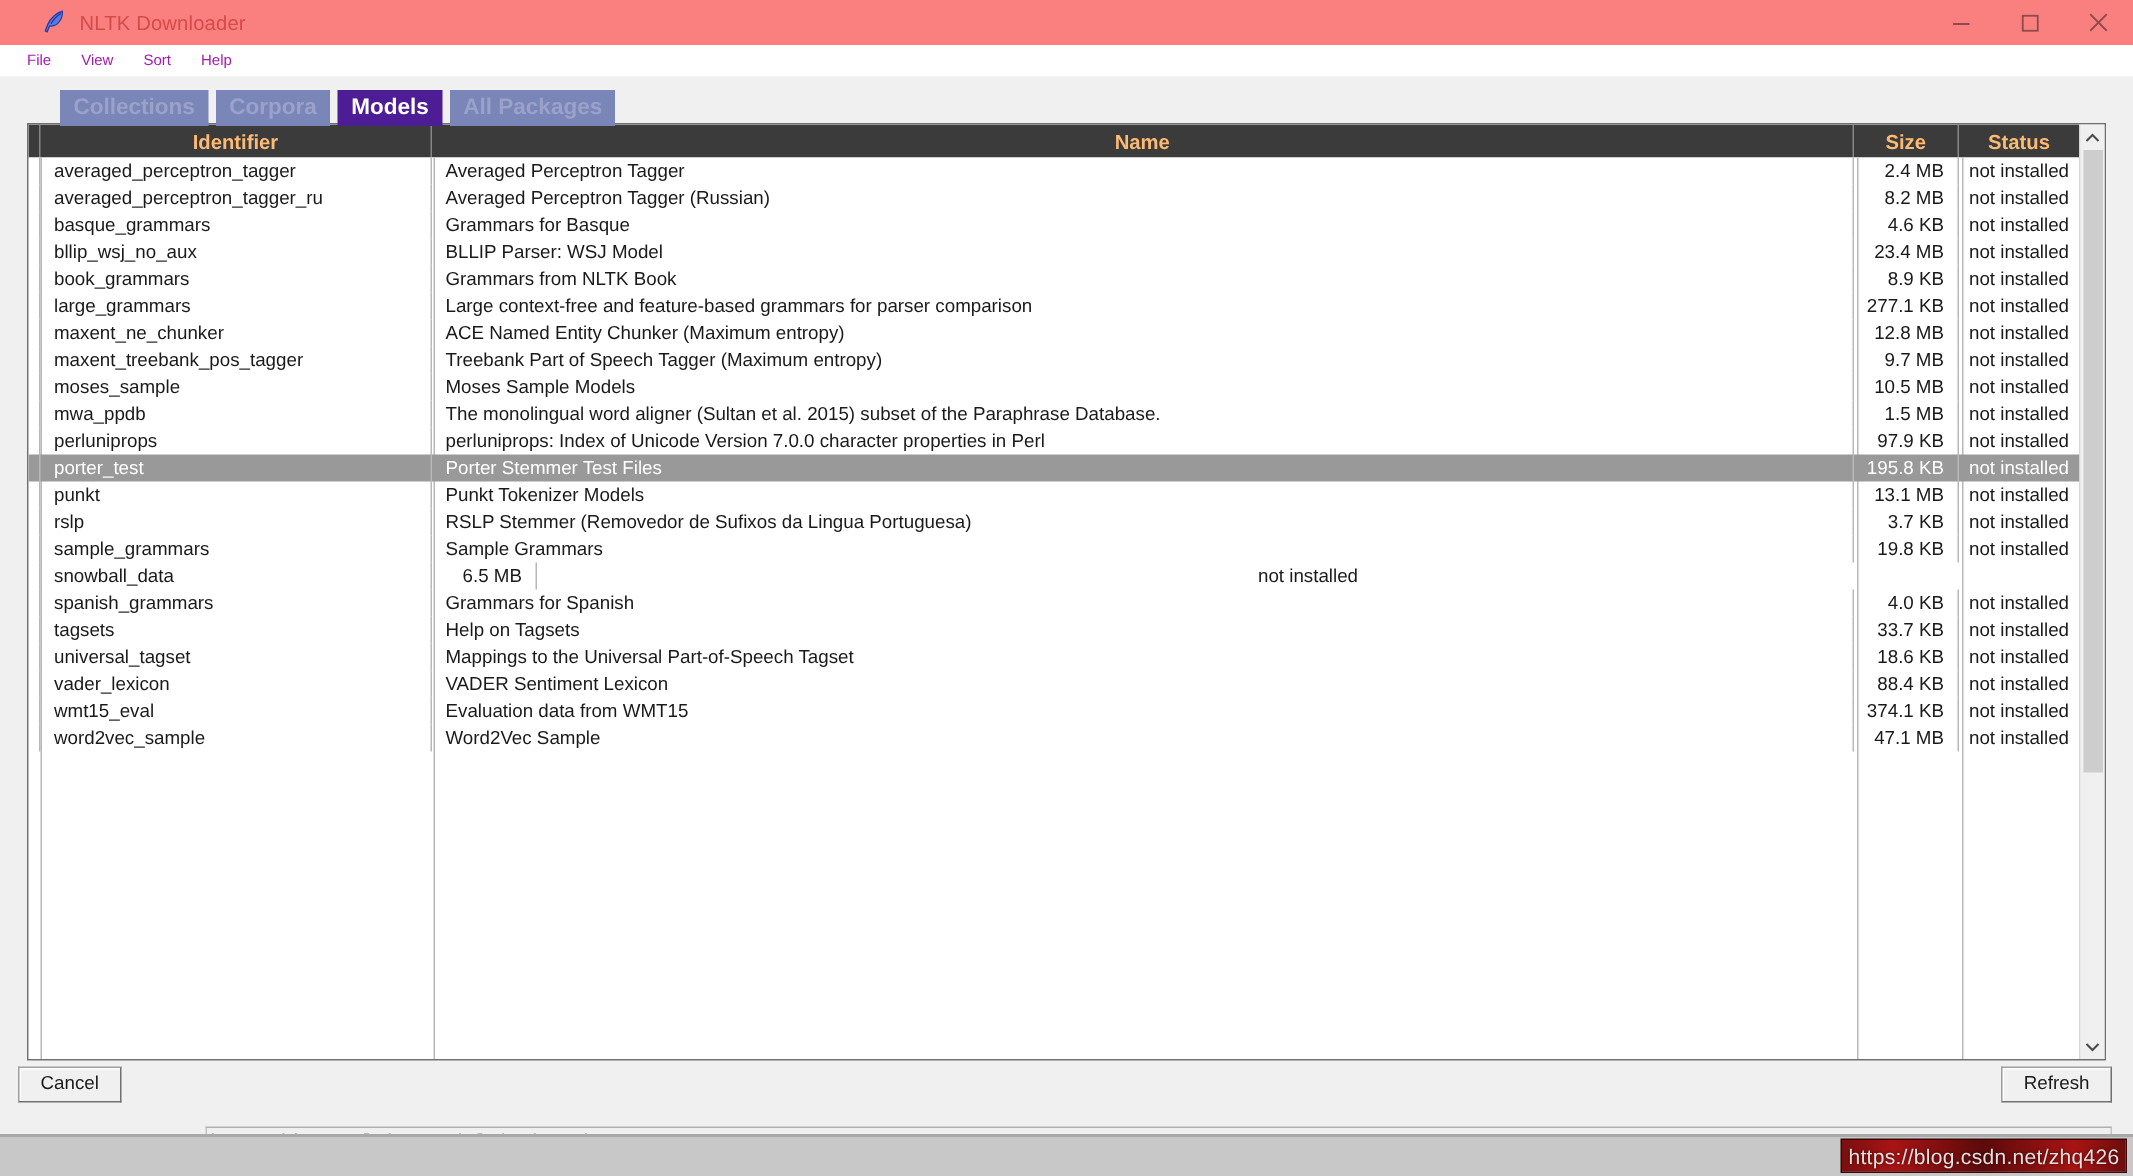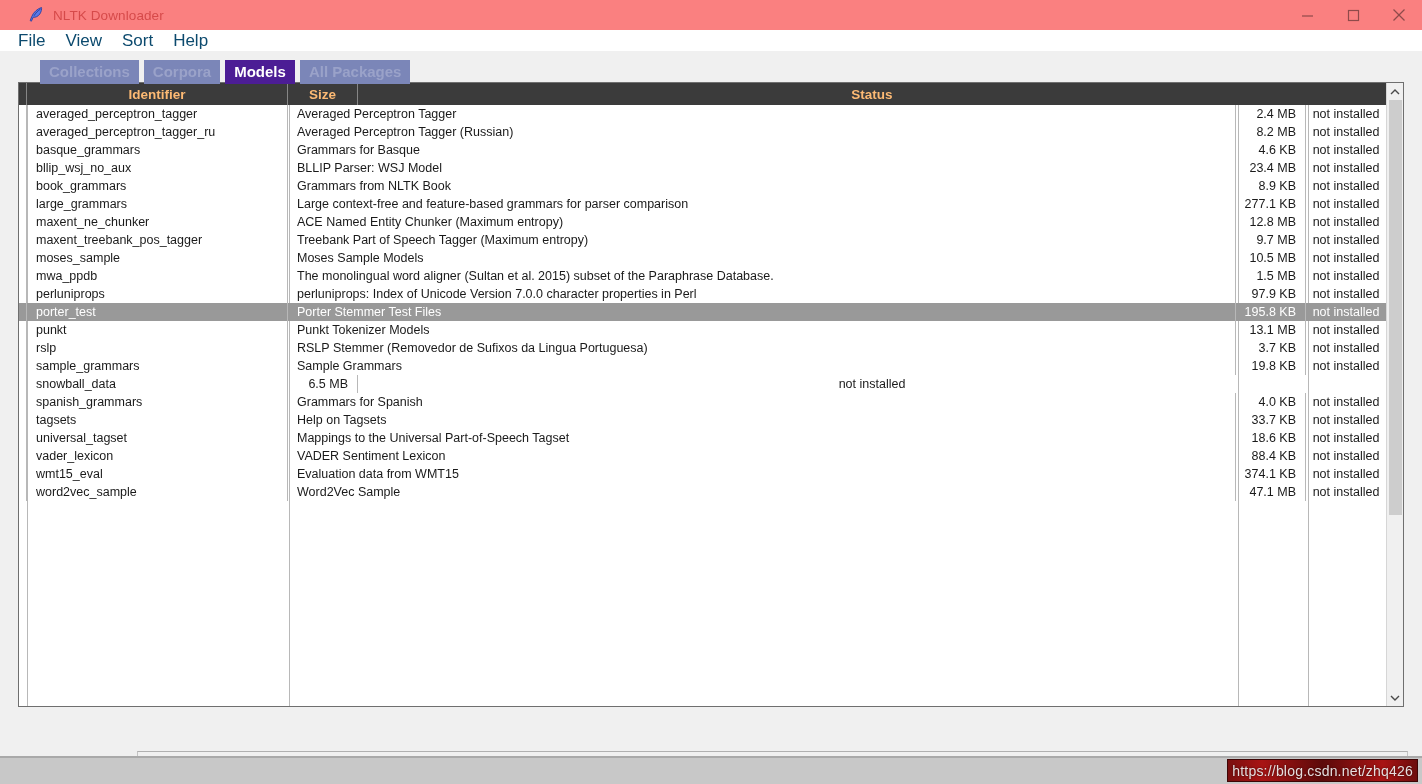--- a/index.html
+++ b/index.html
@@ -57,22 +57,22 @@
   #menubar {
     height: 21px;
     background: #ffffff;
     display: flex;
     align-items: center;
     padding-left: 8px;
     flex: 0 0 auto;
     border-bottom: 0;
   }
   .menu-item {
-    font-size: 17px;
-    color: #0c4a6e;
+    font-size: 10px;
+    color: #a21caf;
     padding: 0 10px;
     line-height: 21px;
   }
 
   
   #content {
     flex: 1 1 auto;
     background: #f0f0f0;
     position: relative;
     padding: 0;
@@ -353,20 +353,21 @@
       <span class="tab inactive" style="background: rgb(123, 134, 184);">Corpora</span>
       <span class="tab active" style="background: #4c1d95;">Models</span>
       <span class="tab inactive" style="background: rgb(123, 134, 184);">All Packages</span>
     </div>
 
     <div id="table-wrap">
       <div id="table-main">
         <div id="thead">
           <div class="th col-pad"></div>
           <div class="th col-id">Identifier</div>
+          <div class="th col-name">Name</div>
           <div class="th col-size">Size</div>
           <div class="th col-stat">Status</div>
         </div>
         <div id="tbody">
           <div id="rules">
             <div class="rule" style="left:8px"></div>
             <div class="rule" style="left:270px"></div>
             <div class="rule" style="left:1219px"></div>
             <div class="rule" style="left:1289px"></div>
           </div>
@@ -537,20 +538,24 @@
           <div class="sb-thumb" style="height: 70.5%;"></div>
         </div>
         <div class="sb-arrow">
           <svg width="10" height="8" viewBox="0 0 10 8">
               <polyline points="1,2 5,6 9,2" fill="none" stroke="#4a4a4a" stroke-width="1.4"></polyline>
             </svg>
         </div>
       </div>
     </div>
 
+    <div id="btnbar">
+      <button class="btn" id="cancel-btn">Cancel</button>
+      <button class="btn" id="refresh-btn">Refresh</button>
+    </div>
 
     <div class="field-row" id="row-server">
       <span class="field-label">Server Index:</span>
       <div class="field-input">http://www.nltk.org/nltk_data/</div>
     </div>
     <div class="field-row" id="row-dir">
       <span class="field-label">Download Directory:</span>
       <div class="field-input">C:\Users\zhq\AppData\Roaming\nltk_data</div>
     </div>
 

